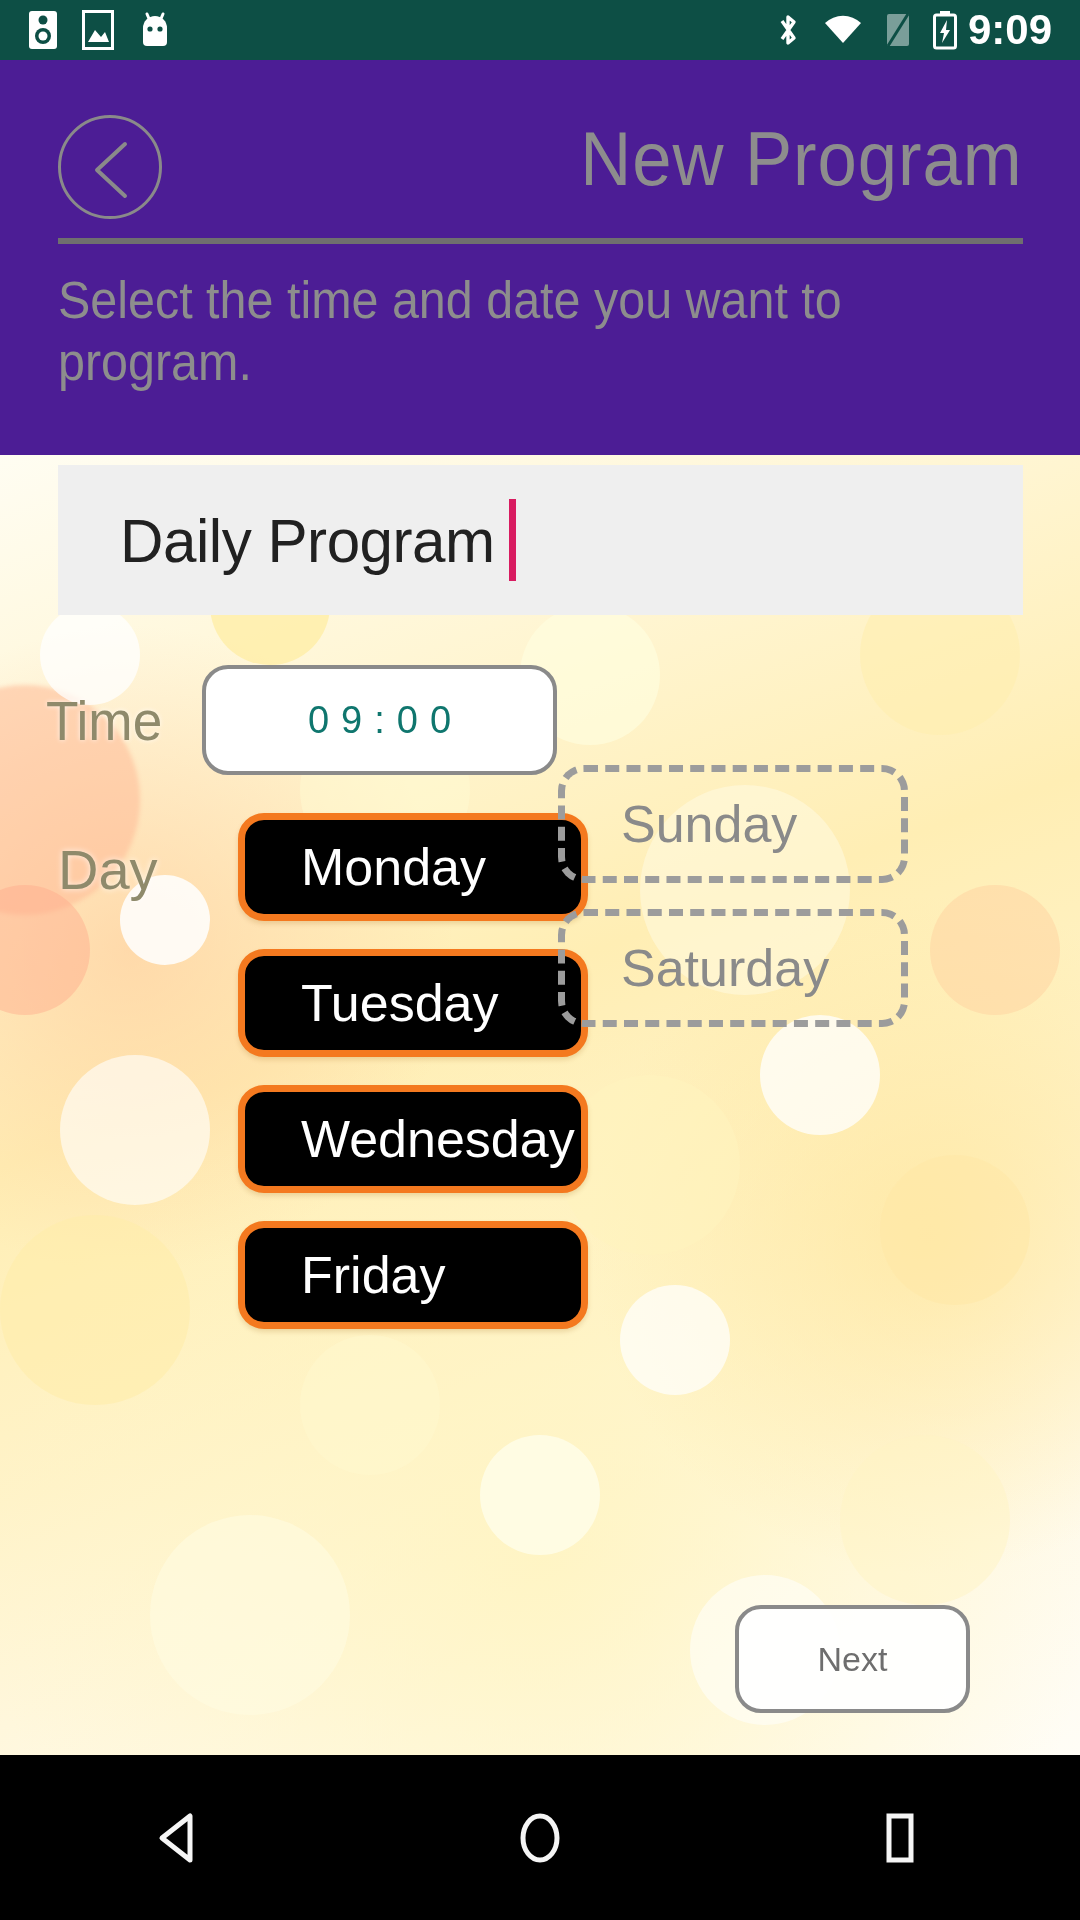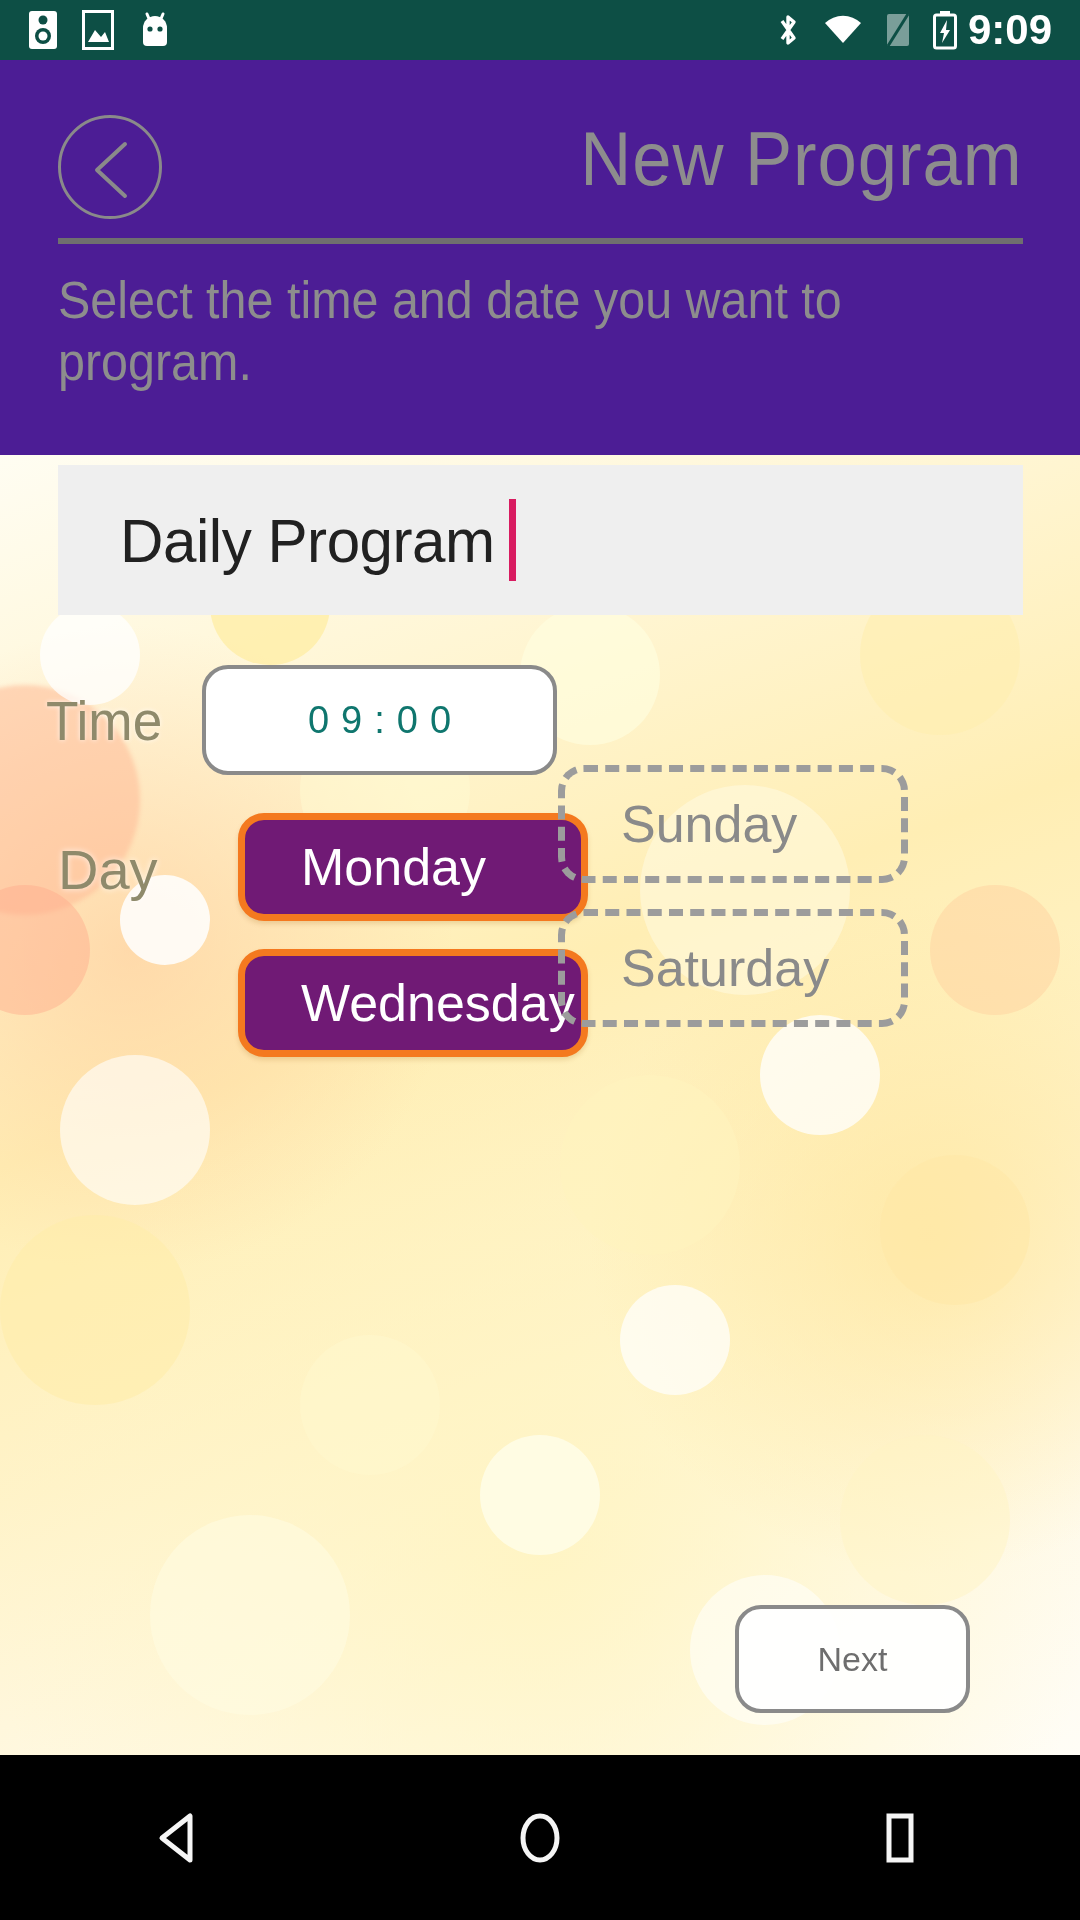--- a/index.html
+++ b/index.html
@@ -119,21 +119,21 @@
   .col-left{ position:absolute; left:0; top:0; width:350px; }
   .col-right{ position:absolute; left:320px; top:-48px; width:350px; }
 
   .daybtn{
     width:350px; height:108px; margin-bottom:28px;
     border-radius:26px;
     display:flex; align-items:center; padding-left:56px;
     font-size:52px; font-weight:400;
   }
   .daybtn.sel{
-    background:#701a75;
+    background:#000000;
     border:7px solid #F4791F;
     color:#ffffff;
     box-shadow:0 3px 5px rgba(150,90,0,.18);
   }
   .daybtn.unsel{
     background:transparent;
     border:7px dashed #9c9c9c;
     color:#8a8a8a;
     height:118px;
     margin-bottom:26px;
@@ -254,21 +254,27 @@
   <div class="daylabelwrap">
     <span class="fieldlabel">Day</span>
   </div>
 
   <div class="daycols">
     <div class="col-left">
       <div class="daybtn sel">
         <span>Monday</span>
       </div>
       <div class="daybtn sel">
+        <span>Tuesday</span>
+      </div>
+      <div class="daybtn sel">
         <span>Wednesday</span>
+      </div>
+      <div class="daybtn sel">
+        <span>Friday</span>
       </div>
     </div>
     <div class="col-right">
       <div class="daybtn unsel">
         <span>Sunday</span>
       </div>
       <div class="daybtn unsel">
         <span>Saturday</span>
       </div>
     </div>

